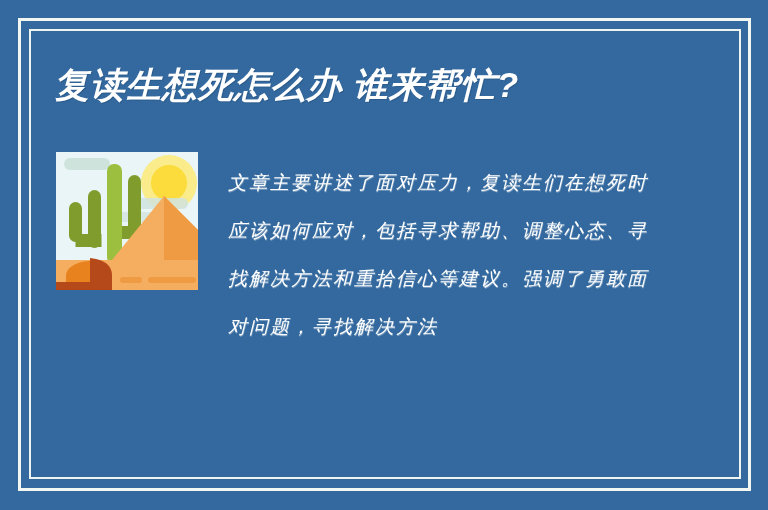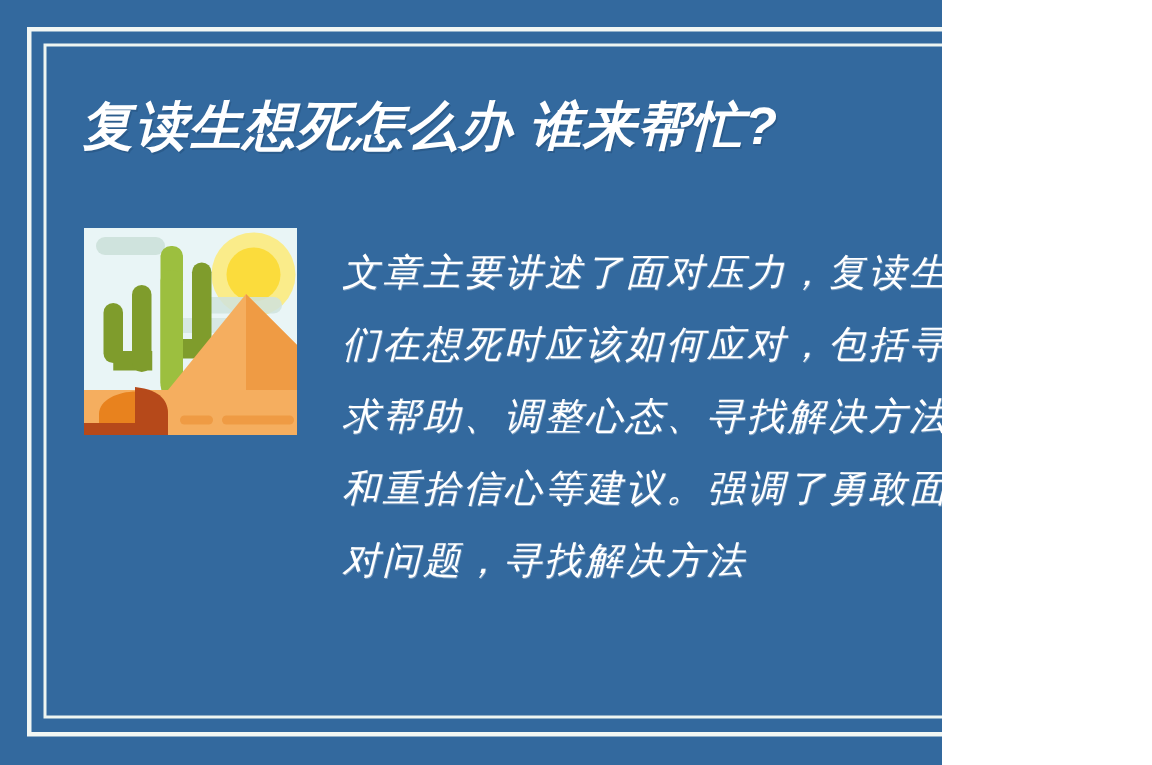--- a/index.html
+++ b/index.html
@@ -8,21 +8,21 @@
   }
   body {
     width: 768px;
     height: 510px;
     overflow: hidden;
     font-family: "Liberation Sans", sans-serif;
   }
 
   #card {
     position: relative;
-    width: 628px;
+    width: 768px;
     height: 510px;
     background: #33699e;
     box-sizing: border-box;
     overflow: hidden;
   }
 
   
   .frame-outer {
     position: absolute;
     left: 18px;
@@ -72,21 +72,21 @@
   .illus svg { display: block; width: 100%; height: 100%; }
 
   
   .body-text {
     position: absolute;
     left: 228px;
     top: 158px;
     width: 424px;
     color: #ffffff;
     font-family: "DejaVu Sans", sans-serif;
-    font-size: 25px;
+    font-size: 19px;
     font-style: italic;
     font-weight: 500;
     line-height: 48px;
     letter-spacing: 2px;
     text-align: left;
     text-shadow: 0.5px 0.5px 0 rgba(255,255,255,0.35);
   }
 </style>
 </head>
 <body>

